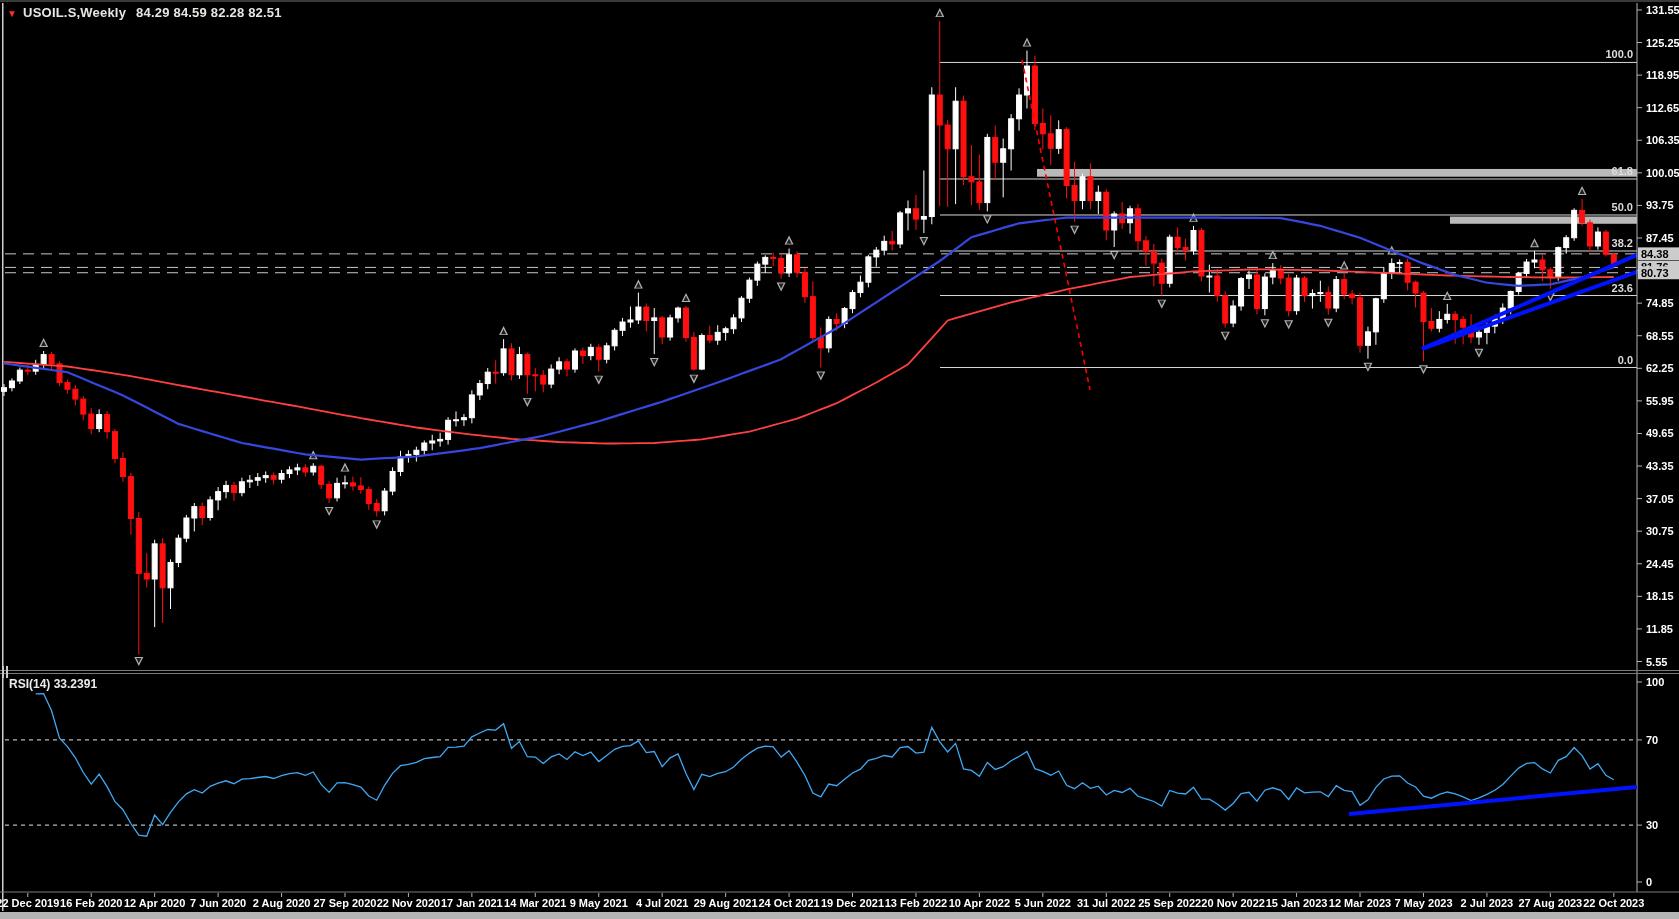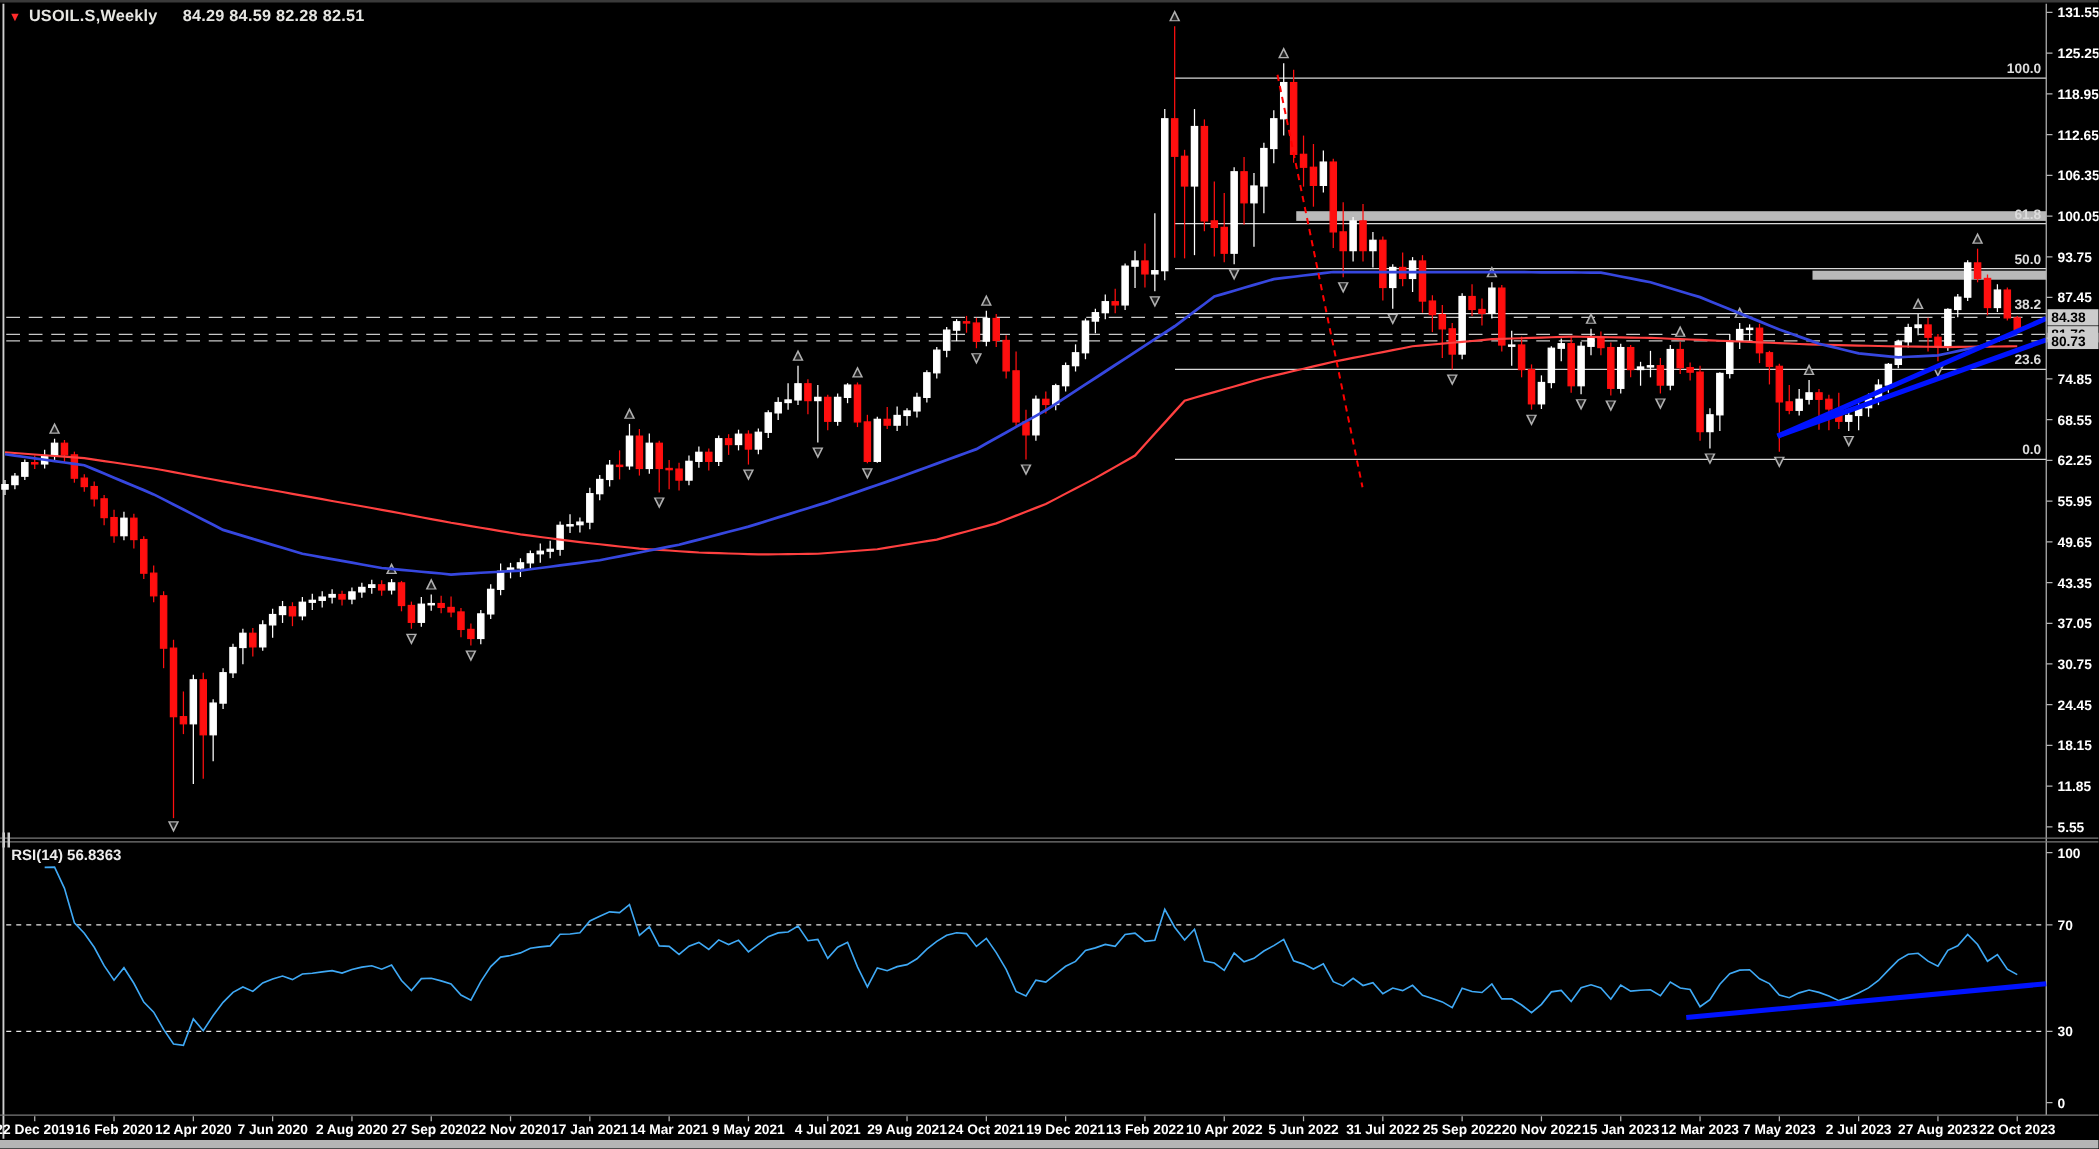--- a/index.html
+++ b/index.html
@@ -2,21 +2,21 @@
 <html><head>
 <meta charset="utf-8">
 <style>
   html,body{margin:0;padding:0;background:#000;}
   .screen{position:relative;width:1679px;height:919px;background:#000;overflow:hidden;
           font-family:"Liberation Sans",sans-serif;}
   svg{position:absolute;left:0;top:0;}
   .quote{position:absolute;top:5px;left:7px;color:#e6e6e2;font-size:13px;font-weight:600;
          letter-spacing:.2px;z-index:5;white-space:nowrap;}
   .quote .tri{color:#ff2b2b;font-size:10px;margin-right:6px;cursor:pointer;}
-  .quote .ohlc{margin-left:20px;}
+  .quote .ohlc{margin-left:10px;}
   .rsilbl{position:absolute;top:677px;left:9px;color:#ececec;font-size:12px;font-weight:600;z-index:5;}
 </style>
 </head>
 <body>
 
 <div class="screen">
   <svg id="cv" width="1679" height="919">
       <g>
         <rect x="0" y="0" width="1679" height="2" fill="#3a3a3a"></rect>
         <rect x="2" y="3" width="1.5" height="908" fill="#cfcfcf"></rect>
@@ -1159,14 +1159,14 @@
         <line x1="1550.35" y1="893" x2="1550.35" y2="897" stroke="#b4b4b4" stroke-width="1"></line>
         <text x="1550.35" y="907" fill="#ffffff" font-family="&quot;Liberation Sans&quot;,sans-serif" font-size="11px" font-weight="700" text-anchor="middle">27 Aug 2023</text>
         <line x1="1613.79" y1="893" x2="1613.79" y2="897" stroke="#b4b4b4" stroke-width="1"></line>
         <text x="1613.79" y="907" fill="#ffffff" font-family="&quot;Liberation Sans&quot;,sans-serif" font-size="11px" font-weight="700" text-anchor="middle">22 Oct 2023</text>
         <rect x="0" y="912" width="1679" height="7" fill="#b5b5b5"></rect>
       </g>
     </svg>
   <div class="quote">
     <span class="tri">▼</span><span>USOIL.S,Weekly</span><span class="ohlc">84.29 84.59 82.28 82.51</span>
   </div>
-  <div class="rsilbl">RSI(14) 56.8363</div>
+  <div class="rsilbl">RSI(14) 33.2391</div>
 </div>
 
 </body></html>

